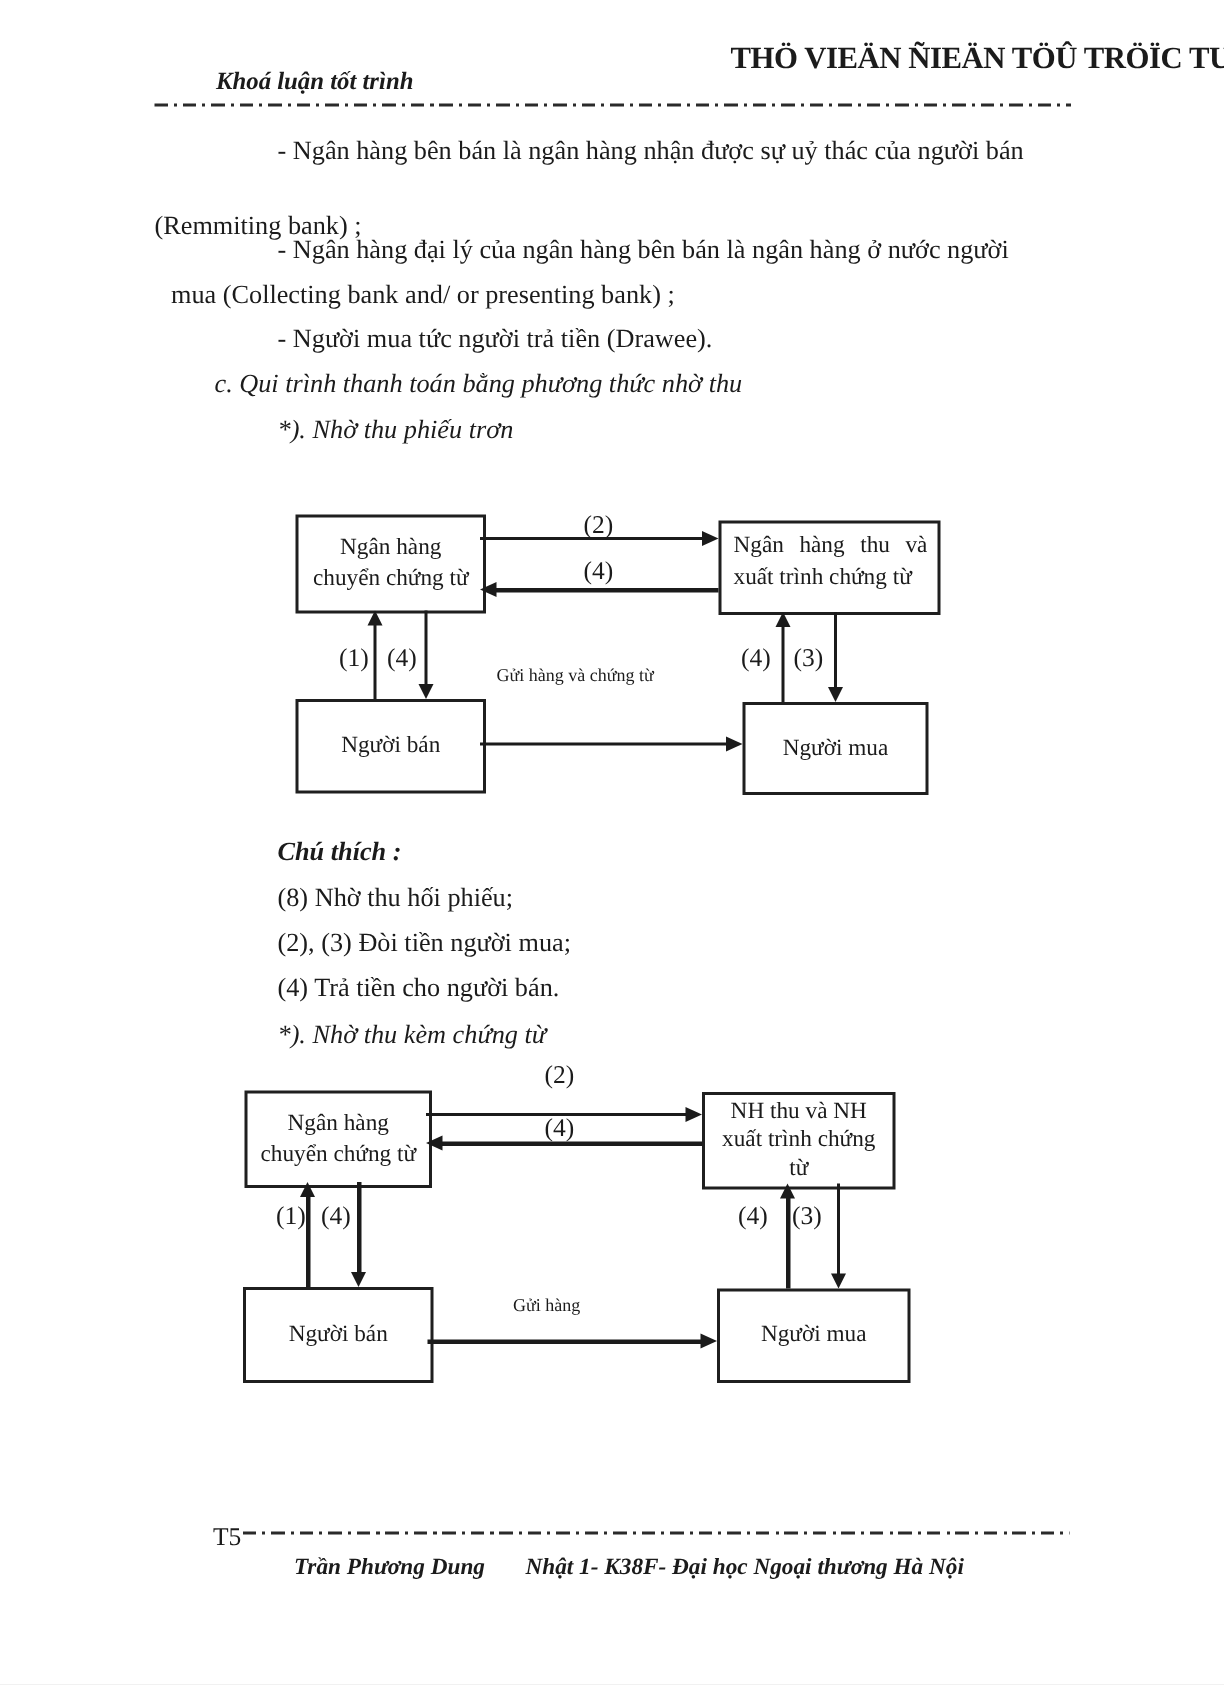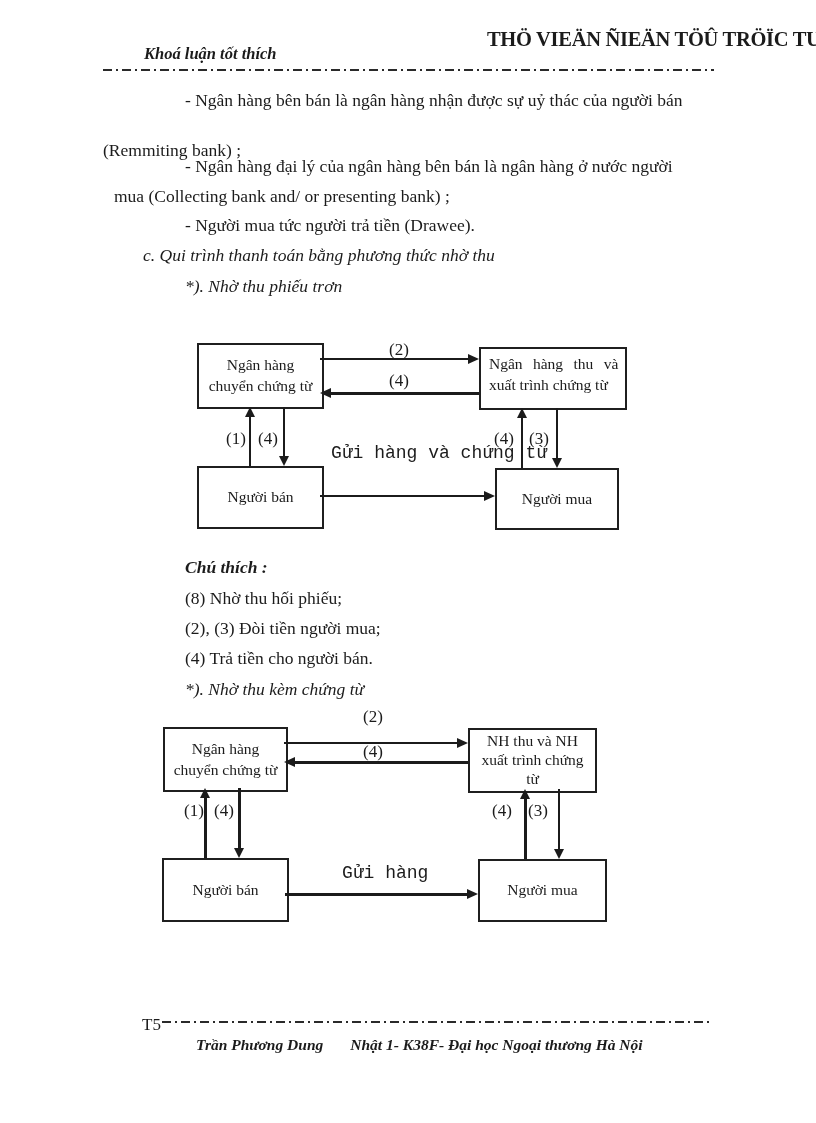--- a/index.html
+++ b/index.html
@@ -26,31 +26,31 @@
   .jbox{display:block;text-align:left;padding:5px 8px 0 8px;}
   .ws{word-spacing:6.5px;}
   .hline{position:absolute;background:#1b1b1b;}
   .vline{position:absolute;background:#1b1b1b;}
   .ah{position:absolute;width:0;height:0;}
   .ah-r{border-top:5px solid transparent;border-bottom:5px solid transparent;border-left:11px solid #1b1b1b;}
   .ah-l{border-top:5px solid transparent;border-bottom:5px solid transparent;border-right:11px solid #1b1b1b;}
   .ah-u{border-left:5px solid transparent;border-right:5px solid transparent;border-bottom:10px solid #1b1b1b;}
   .ah-d{border-left:5px solid transparent;border-right:5px solid transparent;border-top:10px solid #1b1b1b;}
   .alabel{position:absolute;font-size:17px;white-space:nowrap;}
-  .shiplabel{position:absolute;font-size:18px;white-space:nowrap;font-family:Liberation Mono, monospace;}
+  .shiplabel{position:absolute;font-size:12px;white-space:nowrap;}
   .pgnum{position:absolute;left:142px;top:1015px;font-size:17px;}
   .credit{position:absolute;left:196px;top:1036px;font-size:15.5px;font-weight:bold;font-style:italic;white-space:nowrap;}
   .credit .gap{margin-left:27px;}
 </style>
 </head>
 <body>
 
 <div class="page">
 
-  <div class="hdr-left">Khoá luận tốt thích</div>
+  <div class="hdr-left">Khoá luận tốt trình</div>
   <div class="hdr-right">THÖ VIEÄN ÑIEÄN TÖÛ TRÖÏC TUYEÁN</div>
   <div class="rule" style="left:103px;top:69px;width:611px;"></div>
 
   <div class="bl" style="left:185px;top:90px;text-align:right;">- Ngân hàng bên bán là ngân hàng nhận được sự uỷ thác của người bán</div>
   <div class="bl" style="left:103px;top:140px;">(Remmiting bank) ;</div>
   <div class="bl" style="left:185px;top:156px;">- Ngân hàng đại lý của ngân hàng bên bán là ngân hàng ở nước người</div>
   <div class="bl" style="left:114px;top:186px;">mua (Collecting bank and/ or presenting bank) ;</div>
   <div class="bl" style="left:185px;top:215px;">- Người mua tức người trả tiền (Drawee).</div>
   <div class="bl it" style="left:143px;top:245px;">c. Qui trình thanh toán bằng phương thức nhờ thu</div>
   <div class="bl it" style="left:185px;top:276px;">*). Nhờ thu phiếu trơn</div>

